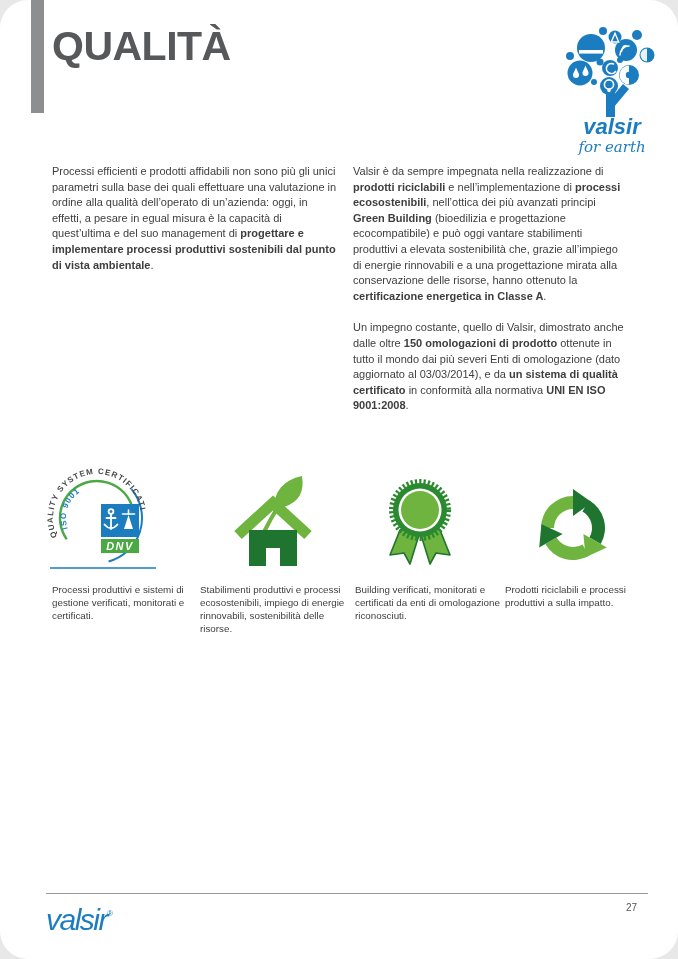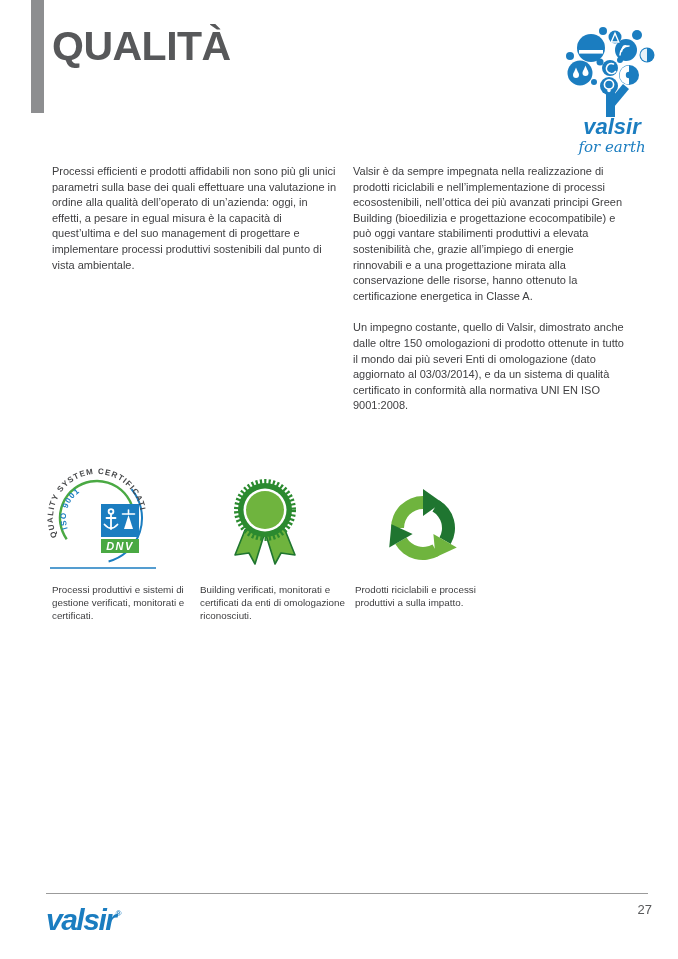--- a/index.html
+++ b/index.html
@@ -1,53 +1,53 @@
 <!DOCTYPE html>
 <html><head>
 <meta charset="utf-8">
 <style>
   html,body{margin:0;padding:0;background:#e8e8e8;}
   .page{
     position:relative;width:678px;height:959px;background:#ffffff;
     margin:0 auto;overflow:hidden;
-    font-family:"Liberation Sans", sans-serif;color:#3e3e40;
+    font-family:"Liberation Sans", sans-serif;color:#3e3e40;border-radius:28px;
   }
   .corner-bar{position:absolute;left:31px;top:0;width:13px;height:113px;background:#8d8e90;}
   .page-title{
     position:absolute;left:52px;top:26px;
     font-size:41px;line-height:40px;font-weight:bold;color:#57585a;letter-spacing:-0.5px;
     white-space:nowrap;
   }
   .earth-logo{position:absolute;left:563px;top:22px;width:100px;height:140px;}
   .intro{
     position:absolute;left:52px;top:164px;width:578px;
     display:grid;grid-template-columns:288px 272px;column-gap:13px;
   }
   .intro p{margin:0 0 16px 0;font-size:11px;line-height:15.6px;color:#3e3e40;}
-  .b{font-weight:normal;}
+  .b{font-weight:bold;}
   .features{
     position:absolute;left:52px;top:463px;width:610px;
     display:grid;grid-template-columns:148px 155px 150px 150px;
   }
   .feature-item{position:relative;}
   .icon-zone{position:relative;height:120px;}
   .icon-zone svg{position:absolute;}
   .icon-dnv{left:-9px;top:5px;}
   .icon-house{left:28px;top:9px;}
   .icon-rosette{left:28px;top:15px;}
   .icon-recycle{left:22px;top:19px;}
   .feature-caption{font-size:9.8px;line-height:13px;color:#3e3e40;padding-right:2px;}
   .footer-line{position:absolute;left:46px;right:30px;top:893px;border-top:1px solid #9b9b9b;}
   .footer-logo{
     position:absolute;left:46px;top:897px;
-    font-size:30px;font-weight:bold;font-style:italic;color:#1b7dc0;letter-spacing:-1.5px;
+    font-size:30px;font-weight:normal;font-style:italic;color:#1b7dc0;letter-spacing:-1.5px;
     line-height:34px;
   }
   .footer-logo sup{font-size:8px;letter-spacing:0;vertical-align:14px;}
-  .page-number{position:absolute;right:26px;top:902px;font-size:13px;color:#57585a;}
+  .page-number{position:absolute;right:41px;top:902px;font-size:10px;color:#57585a;}
   .svgtxt{font-family:"Liberation Sans", sans-serif;}
 </style>
 </head>
 <body>
 
 <div class="page">
 
   <div class="corner-bar"></div>
 
   <div class="page-title">
@@ -144,20 +144,35 @@
             <polygon points="85.5,47 81,61 90,61" fill="#ffffff" stroke="none"></polygon>
           </g>
           <rect x="58" y="71" width="38" height="14" fill="#4aa943"></rect>
           <text x="77" y="82" text-anchor="middle" class="svgtxt" font-size="11" font-weight="bold" font-style="italic" letter-spacing="1.5" fill="#ffffff">DNV</text>
           <line x1="7" y1="100" x2="113" y2="100" stroke="#1b7dc0" stroke-width="1.6"></line>
         </svg>
       </div>
       <div class="feature-caption">Processi produttivi e sistemi di gestione verificati, monitorati e certificati.</div>
     </div>
 
+    <div class="feature-item">
+      <div class="icon-zone">
+        <svg class="icon-house" width="90" height="102" viewBox="0 0 90 102">
+
+          <path d="M36,60 Q44,44 52,32" fill="none" stroke="#6fb43e" stroke-width="4"></path>
+          <path d="M46,37 Q46,10 74,4 Q78,28 56,35 Q50,37 46,37 Z" fill="#6fb43e"></path>
+
+          <path d="M10,63 L45,31 L80,63" fill="none" stroke="#6fb43e" stroke-width="11" stroke-linecap="butt" stroke-linejoin="miter"></path>
+
+          <rect x="21" y="58" width="48" height="36" fill="#1f7530"></rect>
+          <rect x="38" y="76" width="14" height="18" fill="#ffffff"></rect>
+        </svg>
+      </div>
+      <div class="feature-caption">Stabilimenti produttivi e processi ecosostenibili, impiego di energie rinnovabili, sostenibilità delle risorse.</div>
+    </div>
 
     <div class="feature-item">
       <div class="icon-zone">
         <svg class="icon-rosette" width="74" height="90" viewBox="0 0 74 90">
 
           <g fill="#6fb43e" stroke="#1f7530" stroke-width="1.6" stroke-linejoin="round">
             <polygon points="22,50 36,57 27,86 21,75 7,77 17,52"></polygon>
             <polygon points="52,50 38,57 47,86 53,75 67,77 57,52"></polygon>
           </g>
 

